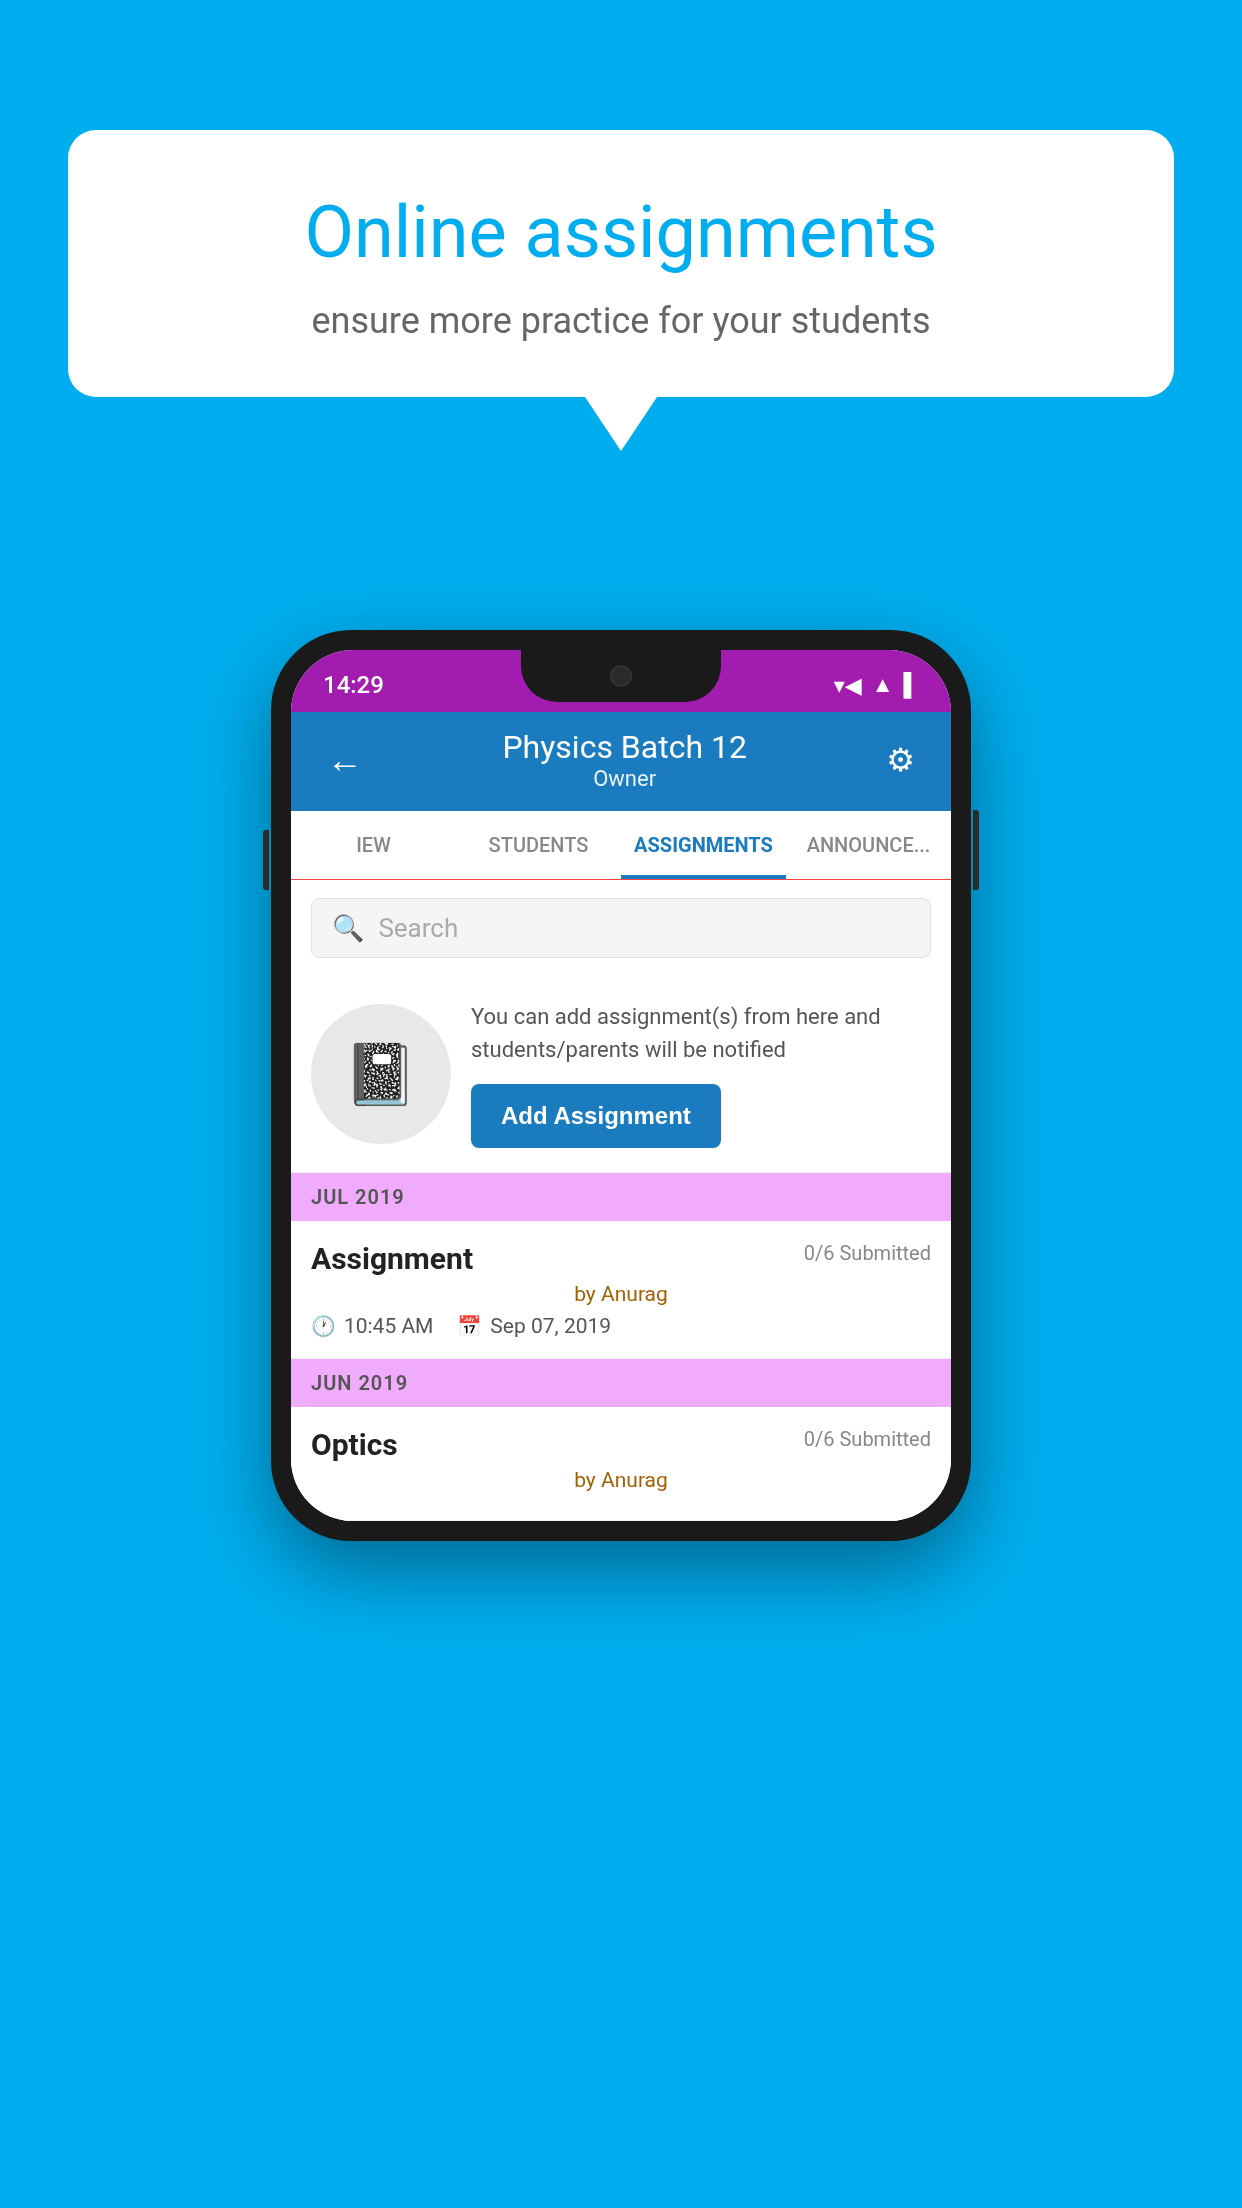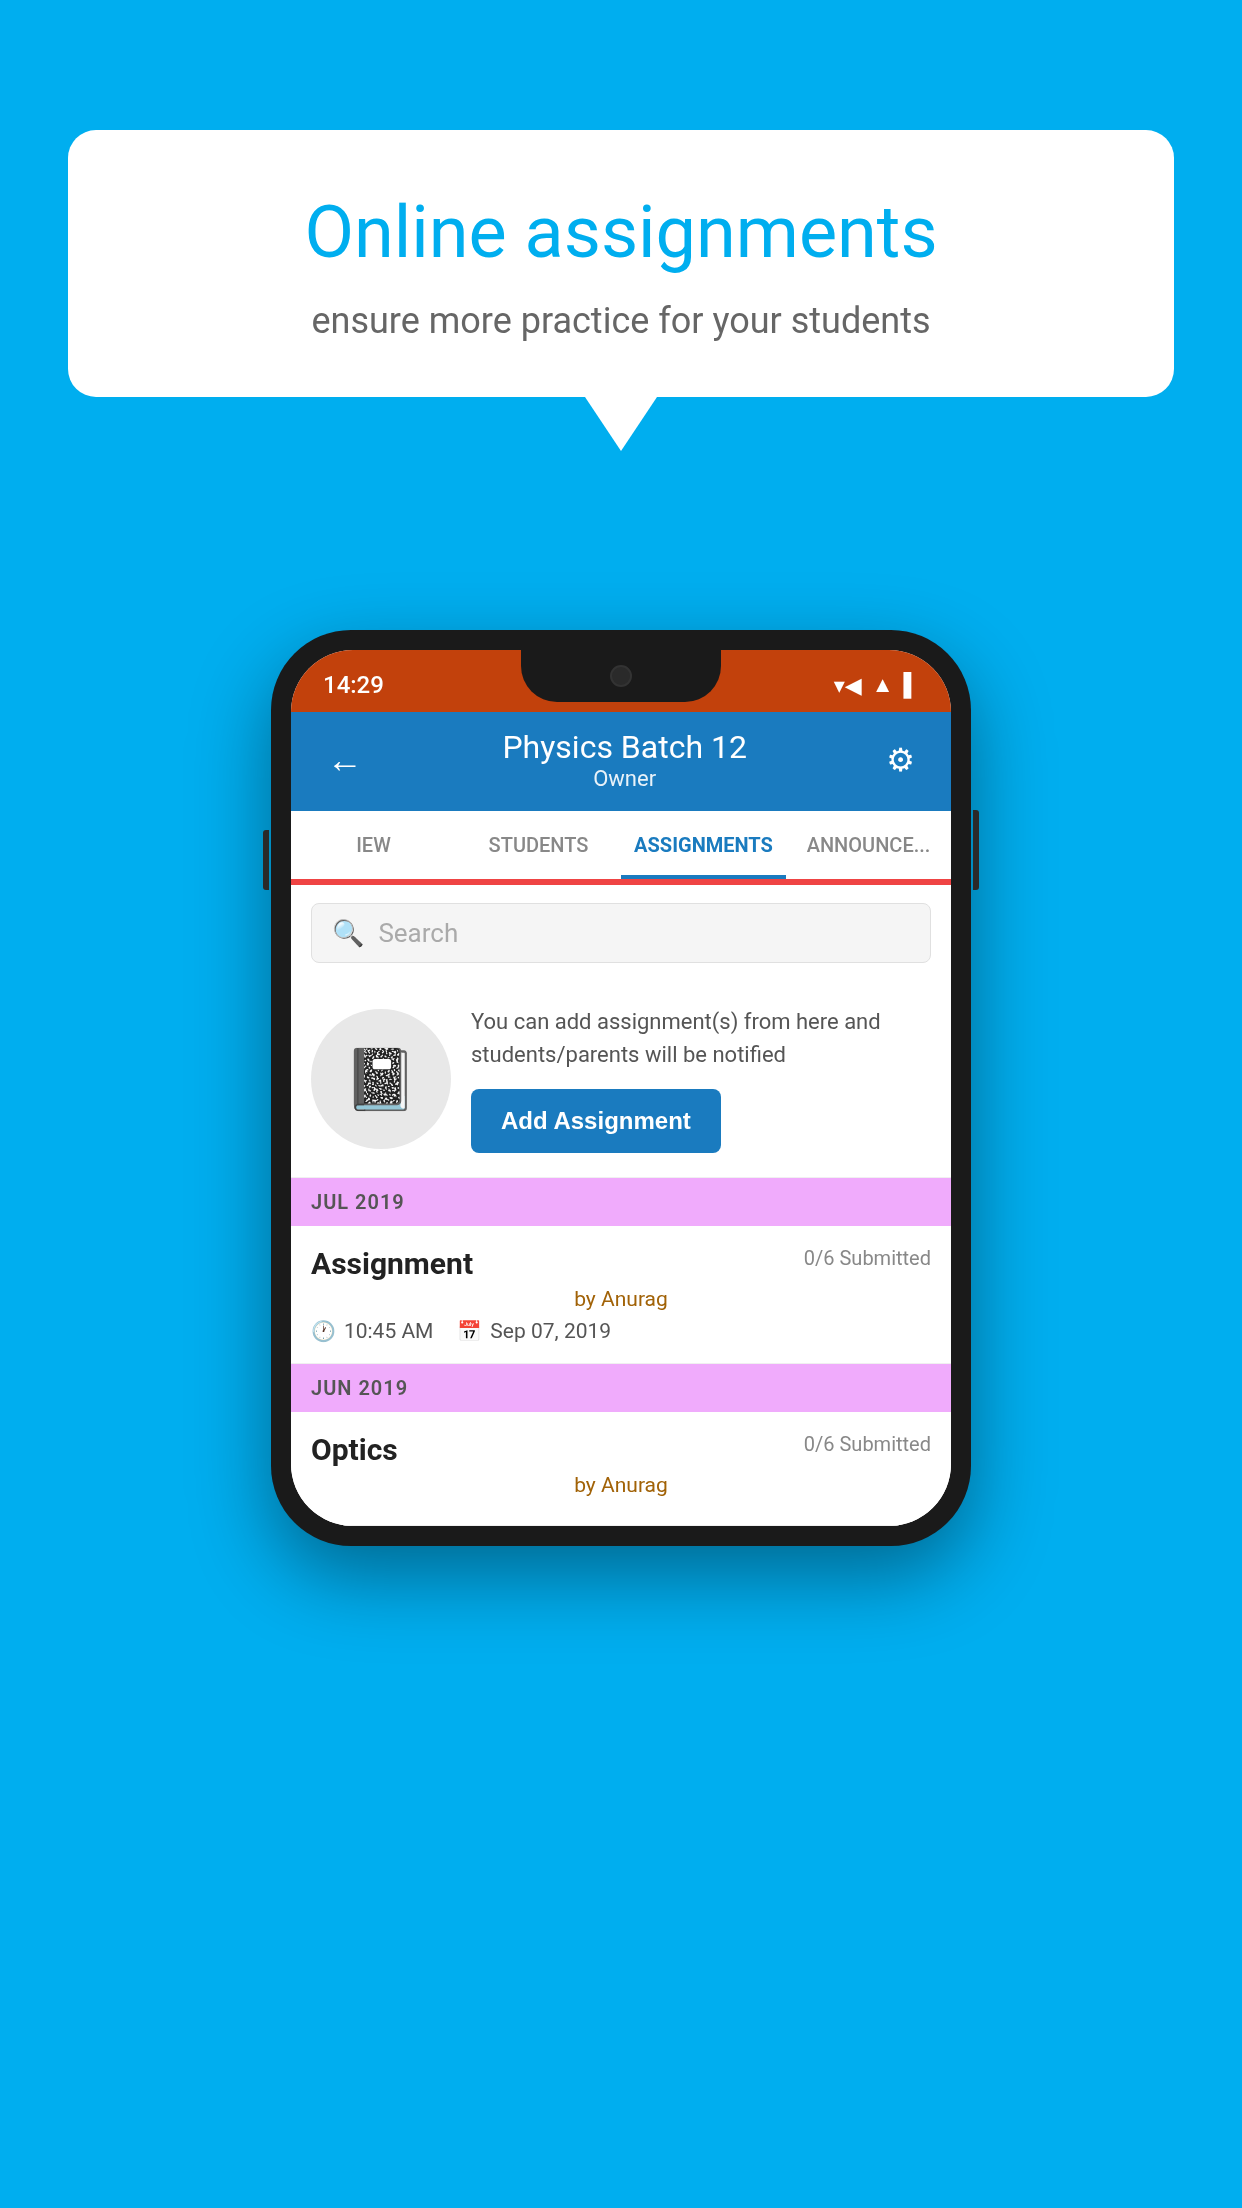--- a/index.html
+++ b/index.html
@@ -97,21 +97,21 @@
 
     .phone-screen {
       background: white;
       border-radius: 62px;
       overflow: hidden;
       position: relative;
     }
 
     
     .status-bar {
-      background: #c2410c;
+      background: #a21caf;
       height: 62px;
       display: flex;
       align-items: center;
       justify-content: space-between;
       padding: 0 32px;
       padding-top: 8px;
     }
 
     .status-time {
       color: white;
@@ -166,21 +166,21 @@
       color: white;
       font-size: 32px;
       cursor: pointer;
       padding: 8px;
     }
 
     
     .tabs-container {
       background: white;
       display: flex;
-      border-bottom: 6px solid #ef4444;
+      border-bottom: 1px solid #ef4444;
       overflow: hidden;
     }
 
     .tab-item {
       flex: 1;
       text-align: center;
       padding: 22px 8px;
       font-size: 20px;
       font-weight: 500;
       color: #888;

